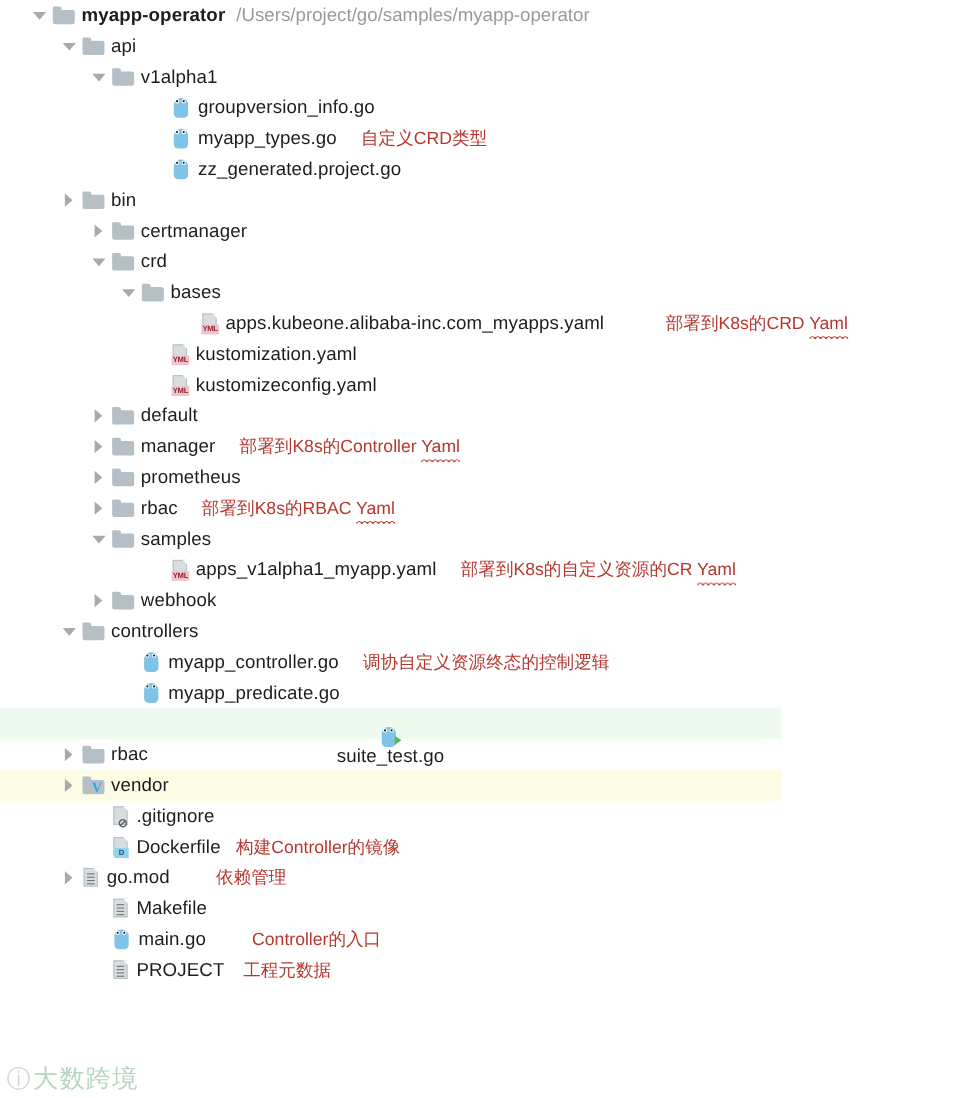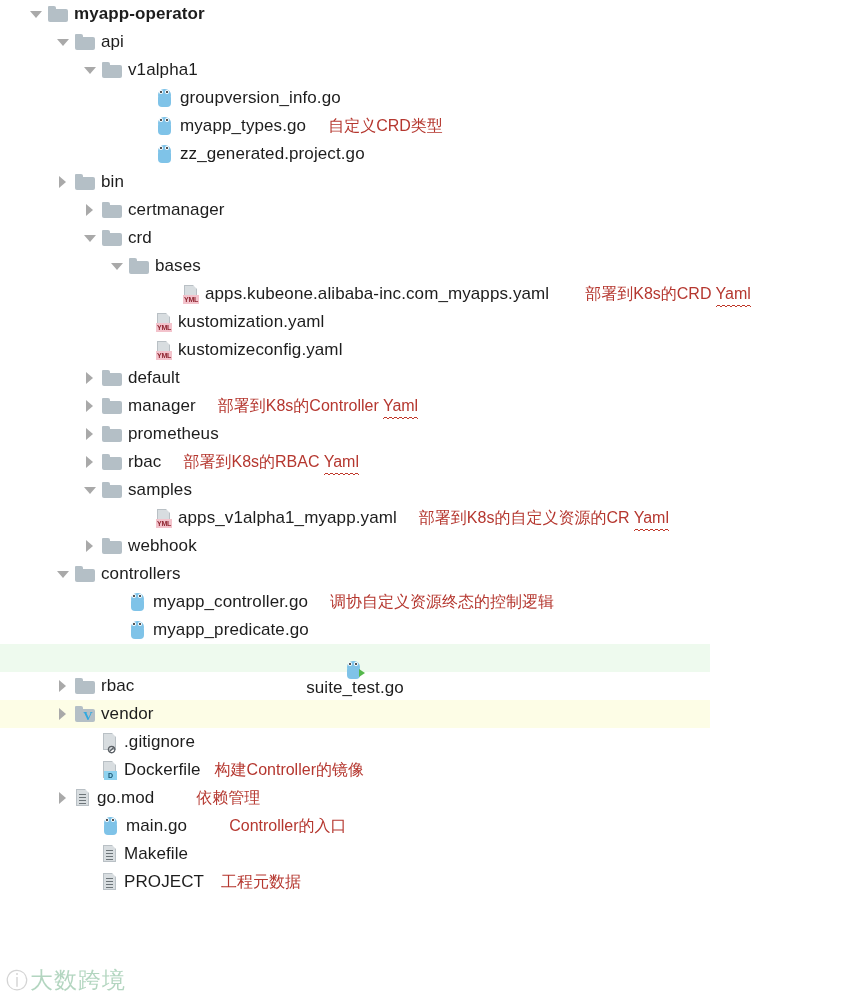--- a/index.html
+++ b/index.html
@@ -274,20 +274,21 @@
 
 <div id="tree">
     <div class="row">
       <span style="display: inline-block; flex: 0 0 auto; width: 28px;"></span>
       <span class="twisty open"></span>
       <span class="folder">
         <span class="f-tab"></span>
         <span class="f-body"></span>
       </span>
       <span class="name root">myapp-operator</span>
+      <span class="path">/Users/project/go/samples/myapp-operator</span>
     </div>
     <div class="row">
       <span style="display: inline-block; flex: 0 0 auto; width: 55px;"></span>
       <span class="twisty open"></span>
       <span class="folder">
         <span class="f-tab"></span>
         <span class="f-body"></span>
       </span>
       <span class="name">api</span>
     </div>
@@ -372,21 +373,21 @@
     </div>
     <div class="row">
       <span style="display: inline-block; flex: 0 0 auto; width: 163px;"></span>
       <span class="twisty none"></span>
       <span class="doc">
         <span class="d-page"></span>
         <span class="d-fold"></span>
         <span class="d-badge yml">YML</span>
       </span>
       <span class="name">apps.kubeone.alibaba-inc.com_myapps.yaml</span>
-      <span class="note" style="margin-left: 36px;"><span>部署到K8s的CRD </span><span class="wavy">Yaml</span></span>
+      <span class="note" style="margin-left: 56px;"><span>部署到K8s的CRD </span><span class="wavy">Yaml</span></span>
     </div>
     <div class="row">
       <span style="display: inline-block; flex: 0 0 auto; width: 136px;"></span>
       <span class="twisty none"></span>
       <span class="doc">
         <span class="d-page"></span>
         <span class="d-fold"></span>
         <span class="d-badge yml">YML</span>
       </span>
       <span class="name">kustomization.yaml</span>
@@ -564,20 +565,35 @@
           <i></i>
           <i></i>
         </span>
       </span>
       <span class="name">go.mod</span>
       <span class="note" style="margin-left: 42px;"><span>依赖管理</span></span>
     </div>
     <div class="row">
       <span style="display: inline-block; flex: 0 0 auto; width: 82px;"></span>
       <span class="twisty none"></span>
+      <span class="doc">
+        <span class="d-page"></span>
+        <span class="d-fold"></span>
+        <span class="d-lines">
+          <i></i>
+          <i></i>
+          <i></i>
+          <i></i>
+        </span>
+      </span>
+      <span class="name">Makefile</span>
+    </div>
+    <div class="row">
+      <span style="display: inline-block; flex: 0 0 auto; width: 82px;"></span>
+      <span class="twisty none"></span>
       <span class="gopher">
         <span class="g-body"></span>
         <span class="g-head"></span>
         <span class="g-eye l"></span>
         <span class="g-eye r"></span>
       </span>
       <span class="name">main.go</span>
       <span class="note" style="margin-left: 42px;"><span>Controller的入口</span></span>
     </div>
     <div class="row">
@@ -586,35 +602,20 @@
       <span class="doc">
         <span class="d-page"></span>
         <span class="d-fold"></span>
         <span class="d-lines">
           <i></i>
           <i></i>
           <i></i>
           <i></i>
         </span>
       </span>
-      <span class="name">Makefile</span>
-    </div>
-    <div class="row">
-      <span style="display: inline-block; flex: 0 0 auto; width: 82px;"></span>
-      <span class="twisty none"></span>
-      <span class="doc">
-        <span class="d-page"></span>
-        <span class="d-fold"></span>
-        <span class="d-lines">
-          <i></i>
-          <i></i>
-          <i></i>
-          <i></i>
-        </span>
-      </span>
       <span class="name">PROJECT</span>
       <span class="note" style="margin-left: 17px;"><span>工程元数据</span></span>
     </div>
   </div>
 
 <div id="watermark">
   <span class="wm-logo">ⓘ</span>
   <span class="wm-text">大数跨境</span>
 </div>
 

